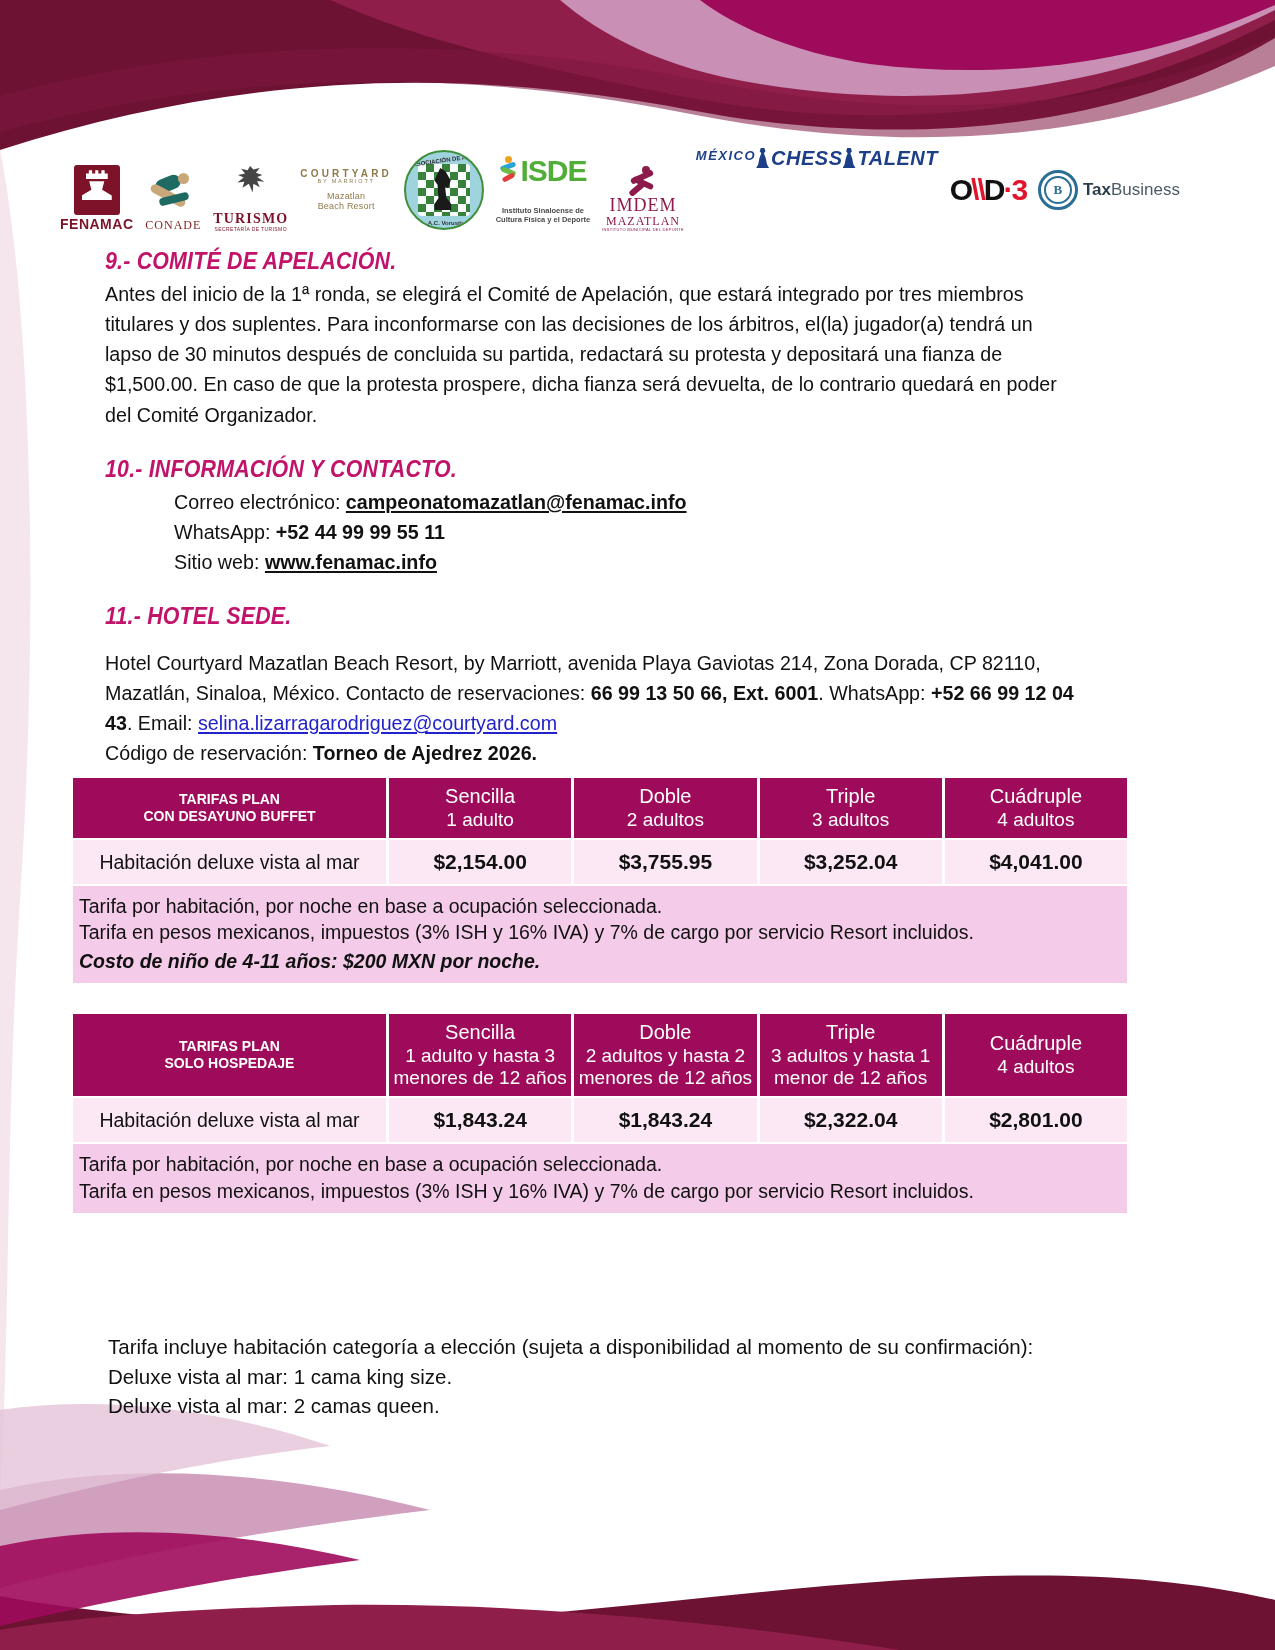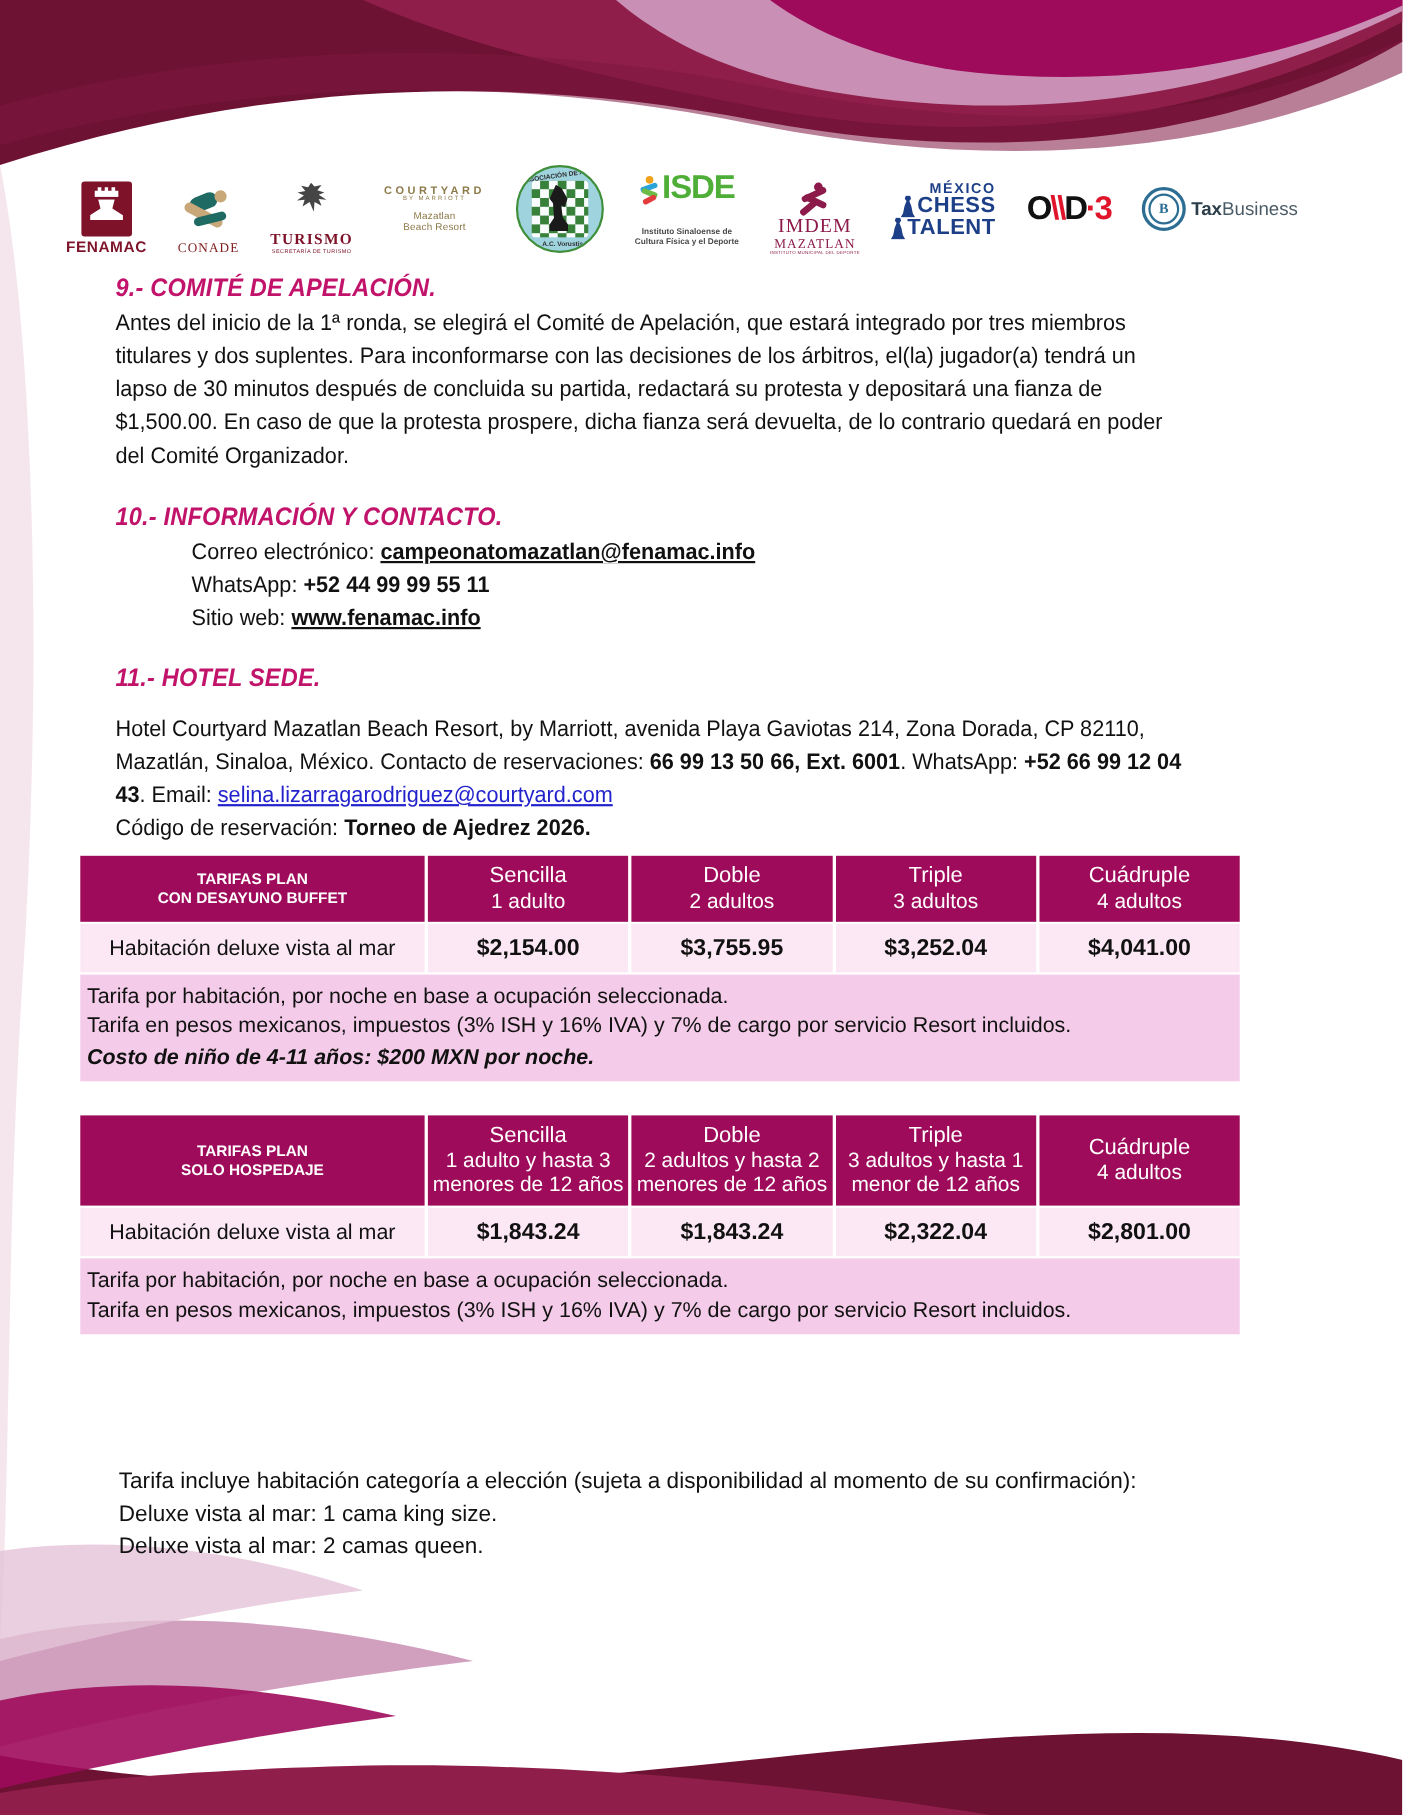--- a/index.html
+++ b/index.html
@@ -176,21 +176,21 @@
   .ajedrez-ring-text {
     position: absolute; inset: 0;
     font-size: 6px; color: #2f2f2f;
   }
   .ajedrez-ring-text span { position:absolute; white-space:nowrap; font-weight:bold;}
   .art-top { top: 3px; left: 6px; transform: rotate(-8deg); font-size:6px;}
   .art-bot { bottom: 2px; left: 22px; font-size:6px;}
 
   
   .isde-wrap { display:flex; flex-direction:column; align-items:center; }
-  .isde-top { display:flex; align-items:flex-end; gap:3px; }
+  .isde-top { display:flex; align-items:flex-start; gap:3px; }
   .isde-figure { width:18px; height:26px; position:relative; }
   .isde-figure i {
     position:absolute; display:block; border-radius:4px;
   }
   .f-head { width:7px;height:7px;border-radius:50%;background:#f0a21c;left:6px;top:0;}
   .f-a { width:16px;height:5px;background:#29a3d9;left:1px;top:8px;transform:rotate(-20deg);}
   .f-b { width:15px;height:5px;background:#6cbb45;left:2px;top:13px;transform:rotate(22deg);}
   .f-c { width:13px;height:5px;background:#e23c3c;left:3px;top:19px;transform:rotate(-28deg);}
   .isde-word { font-size:30px; font-weight:bold; color:#4fae37; letter-spacing:-1px; line-height:1;}
   .isde-sub { font-size:7.5px; color:#4a4a4a; font-weight:bold; text-align:center; line-height:1.25; margin-top:20px;}
@@ -200,21 +200,21 @@
   .imdem-mark i { position:absolute; display:block; background:#8c1a4a; border-radius:4px;}
   .im-head{width:8px;height:8px;border-radius:50%;left:20px;top:0;}
   .im-a{width:24px;height:6px;left:8px;top:8px;transform:rotate(-25deg);}
   .im-b{width:22px;height:6px;left:10px;top:14px;transform:rotate(25deg);}
   .im-c{width:18px;height:6px;left:6px;top:20px;transform:rotate(-40deg);}
   .cap-imdem { color:#8c1a4a; font-size:18px; font-family:"Liberation Serif",serif; letter-spacing:1px;}
   .cap-imdem2 { color:#8c1a4a; font-size:12px; font-family:"Liberation Serif",serif; letter-spacing:1px;}
   .cap-imdem3 { color:#8c1a4a; font-size:4px; letter-spacing:.3px;}
 
   
-  .mct { display:flex; flex-direction:column; align-items:flex-end; }
+  .mct { display:flex; flex-direction:row; align-items:flex-start;font-style:italic; }
   .mct-top { color:#1d3f87; font-size:13px; font-weight:bold; letter-spacing:1.5px;}
   .mct-row { display:flex; align-items:center; gap:2px;}
   .mct-pawn { width:13px;height:20px; background:#1d3f87;
     clip-path: polygon(36% 0,64% 0,72% 16%,60% 26%,74% 50%,84% 82%,100% 100%,0 100%,16% 82%,26% 50%,40% 26%,28% 16%);}
   .mct-word { color:#1d3f87; font-size:20px; font-weight:bold; letter-spacing:.5px; line-height:.95;}
 
   
   .od3 { display:flex; align-items:center; }
   .od3 b { font-size:30px; letter-spacing:-2px; line-height:1;}
   .od3 .k { color:#111; }

